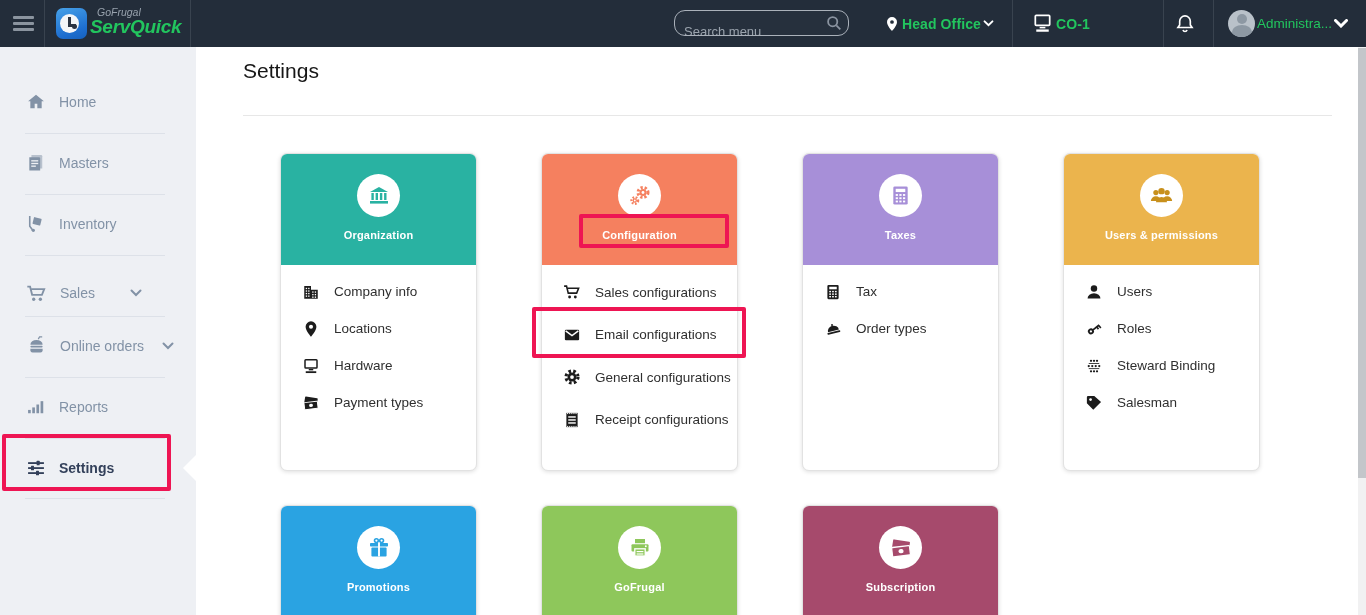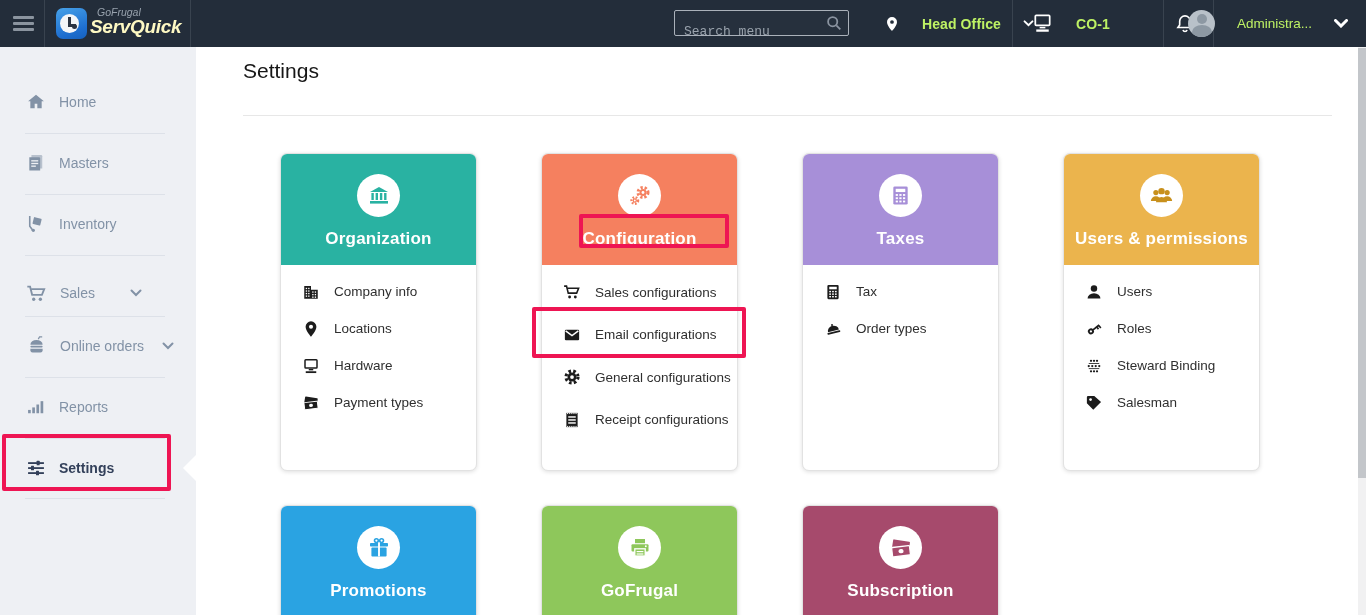--- a/index.html
+++ b/index.html
@@ -11,27 +11,27 @@
   .tb-divider { position:absolute; top:0; width:1px; height:47px; background:#39434f; }
   .hamburger { position:absolute; left:13px; top:16px; width:21px; height:15px; cursor:pointer; }
   .hamburger span { display:block; height:3px; margin-bottom:3px; background:#8b949f; border-radius:1px; }
   .logo-badge { position:absolute; left:56px; top:8px; width:31px; height:31px; border-radius:7px;
     background:linear-gradient(160deg,#47a2e9 0%,#1e6fd0 70%,#1560bd 100%); }
   .logo-clock { position:absolute; left:4px; top:6px; width:19px; height:19px; border-radius:50%; background:#f4f6f8; }
   .logo-clock:before { content:""; position:absolute; left:8px; top:3px; width:2.5px; height:9px; background:#2b3442; }
   .logo-clock:after { content:""; position:absolute; left:8px; top:10px; width:8px; height:2.5px; background:#2b3442; }
   .logo-dot { position:absolute; right:2px; bottom:4px; width:5px; height:5px; border-radius:50%; background:#2b3442; }
   .brand-prefix { position:absolute; left:97px; top:6px; font-size:10.5px; font-style:italic; color:#98a2ad; }
-  .brand-name { position:absolute; left:90px; top:16px; font-size:19px; font-style:italic; font-weight:600; color:#fef9c3; letter-spacing:-0.3px; }
+  .brand-name { position:absolute; left:90px; top:16px; font-size:19px; font-style:italic; font-weight:600; color:#22c55e; letter-spacing:-0.3px; }
   .search-wrap { position:absolute; left:674px; top:10px; width:175px; height:26px; }
-  .search-input { width:100%; height:100%; background:#26303d; border:1px solid #aab1ba; border-radius:2px;
-    color:#d8dde2; font-size:13px; padding:16px 30px 0 9px; outline:none; font-family:Liberation Mono, monospace; }
+  .search-input { width:100%; height:100%; background:#26303d; border:1px solid #aab1ba; border-radius:11px;
+    color:#d8dde2; font-size:13px; padding:16px 30px 0 9px; outline:none; font-family:Liberation Sans, sans-serif; }
   .search-input::placeholder { color:#9aa3ad; }
   .search-glyph { position:absolute; right:7px; top:5px; }
-  .tb-item { position:absolute; top:0; height:47px; display:flex; align-items:center; color:#bef264; font-size:14px; gap:22px;justify-content:flex-end; }
+  .tb-item { position:absolute; top:0; height:47px; display:flex; align-items:center; color:#22c55e; font-size:14px; gap:2px;justify-content:flex-end; }
   .tb-text { font-weight:600; letter-spacing:.1px; }
   .avatar { width:27px; height:27px; border-radius:50%; background:#b9c1c9; position:relative; overflow:hidden; }
   .avatar:before { content:""; position:absolute; left:8.5px; top:4px; width:10px; height:10px; border-radius:50%; background:#8d98a3; }
   .avatar:after { content:""; position:absolute; left:3.5px; top:15px; width:20px; height:14px; border-radius:50%; background:#8d98a3; }
 
   
   .sidebar { position:absolute; left:0; top:47px; width:196px; height:568px; background:#eef0f4; z-index:5; }
   .sb-item { position:absolute; left:26px; height:28px; display:flex; align-items:center; gap:13px;
     color:#8292a6; font-size:14px; cursor:pointer; }
   .sb-item .sb-label { white-space:nowrap; }
@@ -43,21 +43,21 @@
   
   .content { position:absolute; left:190px; top:47px; width:1168px; height:568px; background:#fff; overflow:hidden; }
   .page-title { position:absolute; left:53px; top:12px; font-size:21px; font-weight:500; color:#161616; }
   .title-divider { position:absolute; left:53px; top:68px; width:1089px; height:1px; background:#e7e7e7; }
 
   .card { position:absolute; width:197px; height:318px; background:#fff; border:1px solid #e2e2e2;
     border-radius:7px; box-shadow:0 1px 4px rgba(0,0,0,.13); }
   .card-header { height:111px; border-radius:6px 6px 0 0; display:flex; flex-direction:column; align-items:center; cursor:pointer; }
   .circle { width:43px; height:43px; margin-top:20px; border-radius:50%; background:#fff;
     display:flex; align-items:center; justify-content:center; }
-  .card-title { margin-top:12px; color:#fff; font-size:17px; font-weight:bold; letter-spacing:.2px; }
+  .card-title { margin-top:12px; color:#fff; font-size:11px; font-weight:bold; letter-spacing:.2px; }
   .card-list { list-style:none; padding-top:8px; }
   .card-list li { height:37px; display:flex; align-items:center; gap:14px; padding-left:21px;
     font-size:13.5px; color:#2f2f2f; cursor:pointer; }
   .card-list li svg { flex:0 0 auto; color:#1c1c1c; }
   .card.cfg .card-list { padding-top:6px; }
   .card.cfg .card-list li { height:42.5px; }
 
   .c-teal   .card-header{background:#29b2a2} .c-teal   .circle{color:#29b2a2}
   .c-coral  .card-header{background:#f5805f} .c-coral  .circle{color:#f5805f}
   .c-purple .card-header{background:#a78fd8} .c-purple .circle{color:#a78fd8}
@@ -127,21 +127,21 @@
   <div class="tb-divider" style="left:1163px"></div>
 
   <div class="tb-item" style="left:1174px">
     <svg width="22" height="24" viewBox="0 0 24 24">
       <path fill="none" stroke="#fff" stroke-width="1.8" d="M12 3.2a5.8 5.8 0 0 1 5.8 5.8v4l1.9 2.8H4.3l1.9-2.8V9A5.8 5.8 0 0 1 12 3.2z"></path>
       <path fill="none" stroke="#fff" stroke-width="1.8" d="M9.8 18.6a2.3 2.3 0 0 0 4.4 0"></path>
     </svg>
   </div>
   <div class="tb-divider" style="left:1213px"></div>
 
-  <div class="tb-item" style="left:1188px">
+  <div class="tb-item" style="left:1228px">
     <div class="avatar"></div>
     <span style="font-size:13.5px">Administra...</span>
     <svg width="14" height="9" viewBox="0 0 14 9">
       <path d="M1.5 1.5 L7 7 L12.5 1.5" fill="none" stroke="#fff" stroke-width="3" stroke-linecap="round"></path>
     </svg>
   </div>
 </div>
 
 <div class="sidebar">
 

